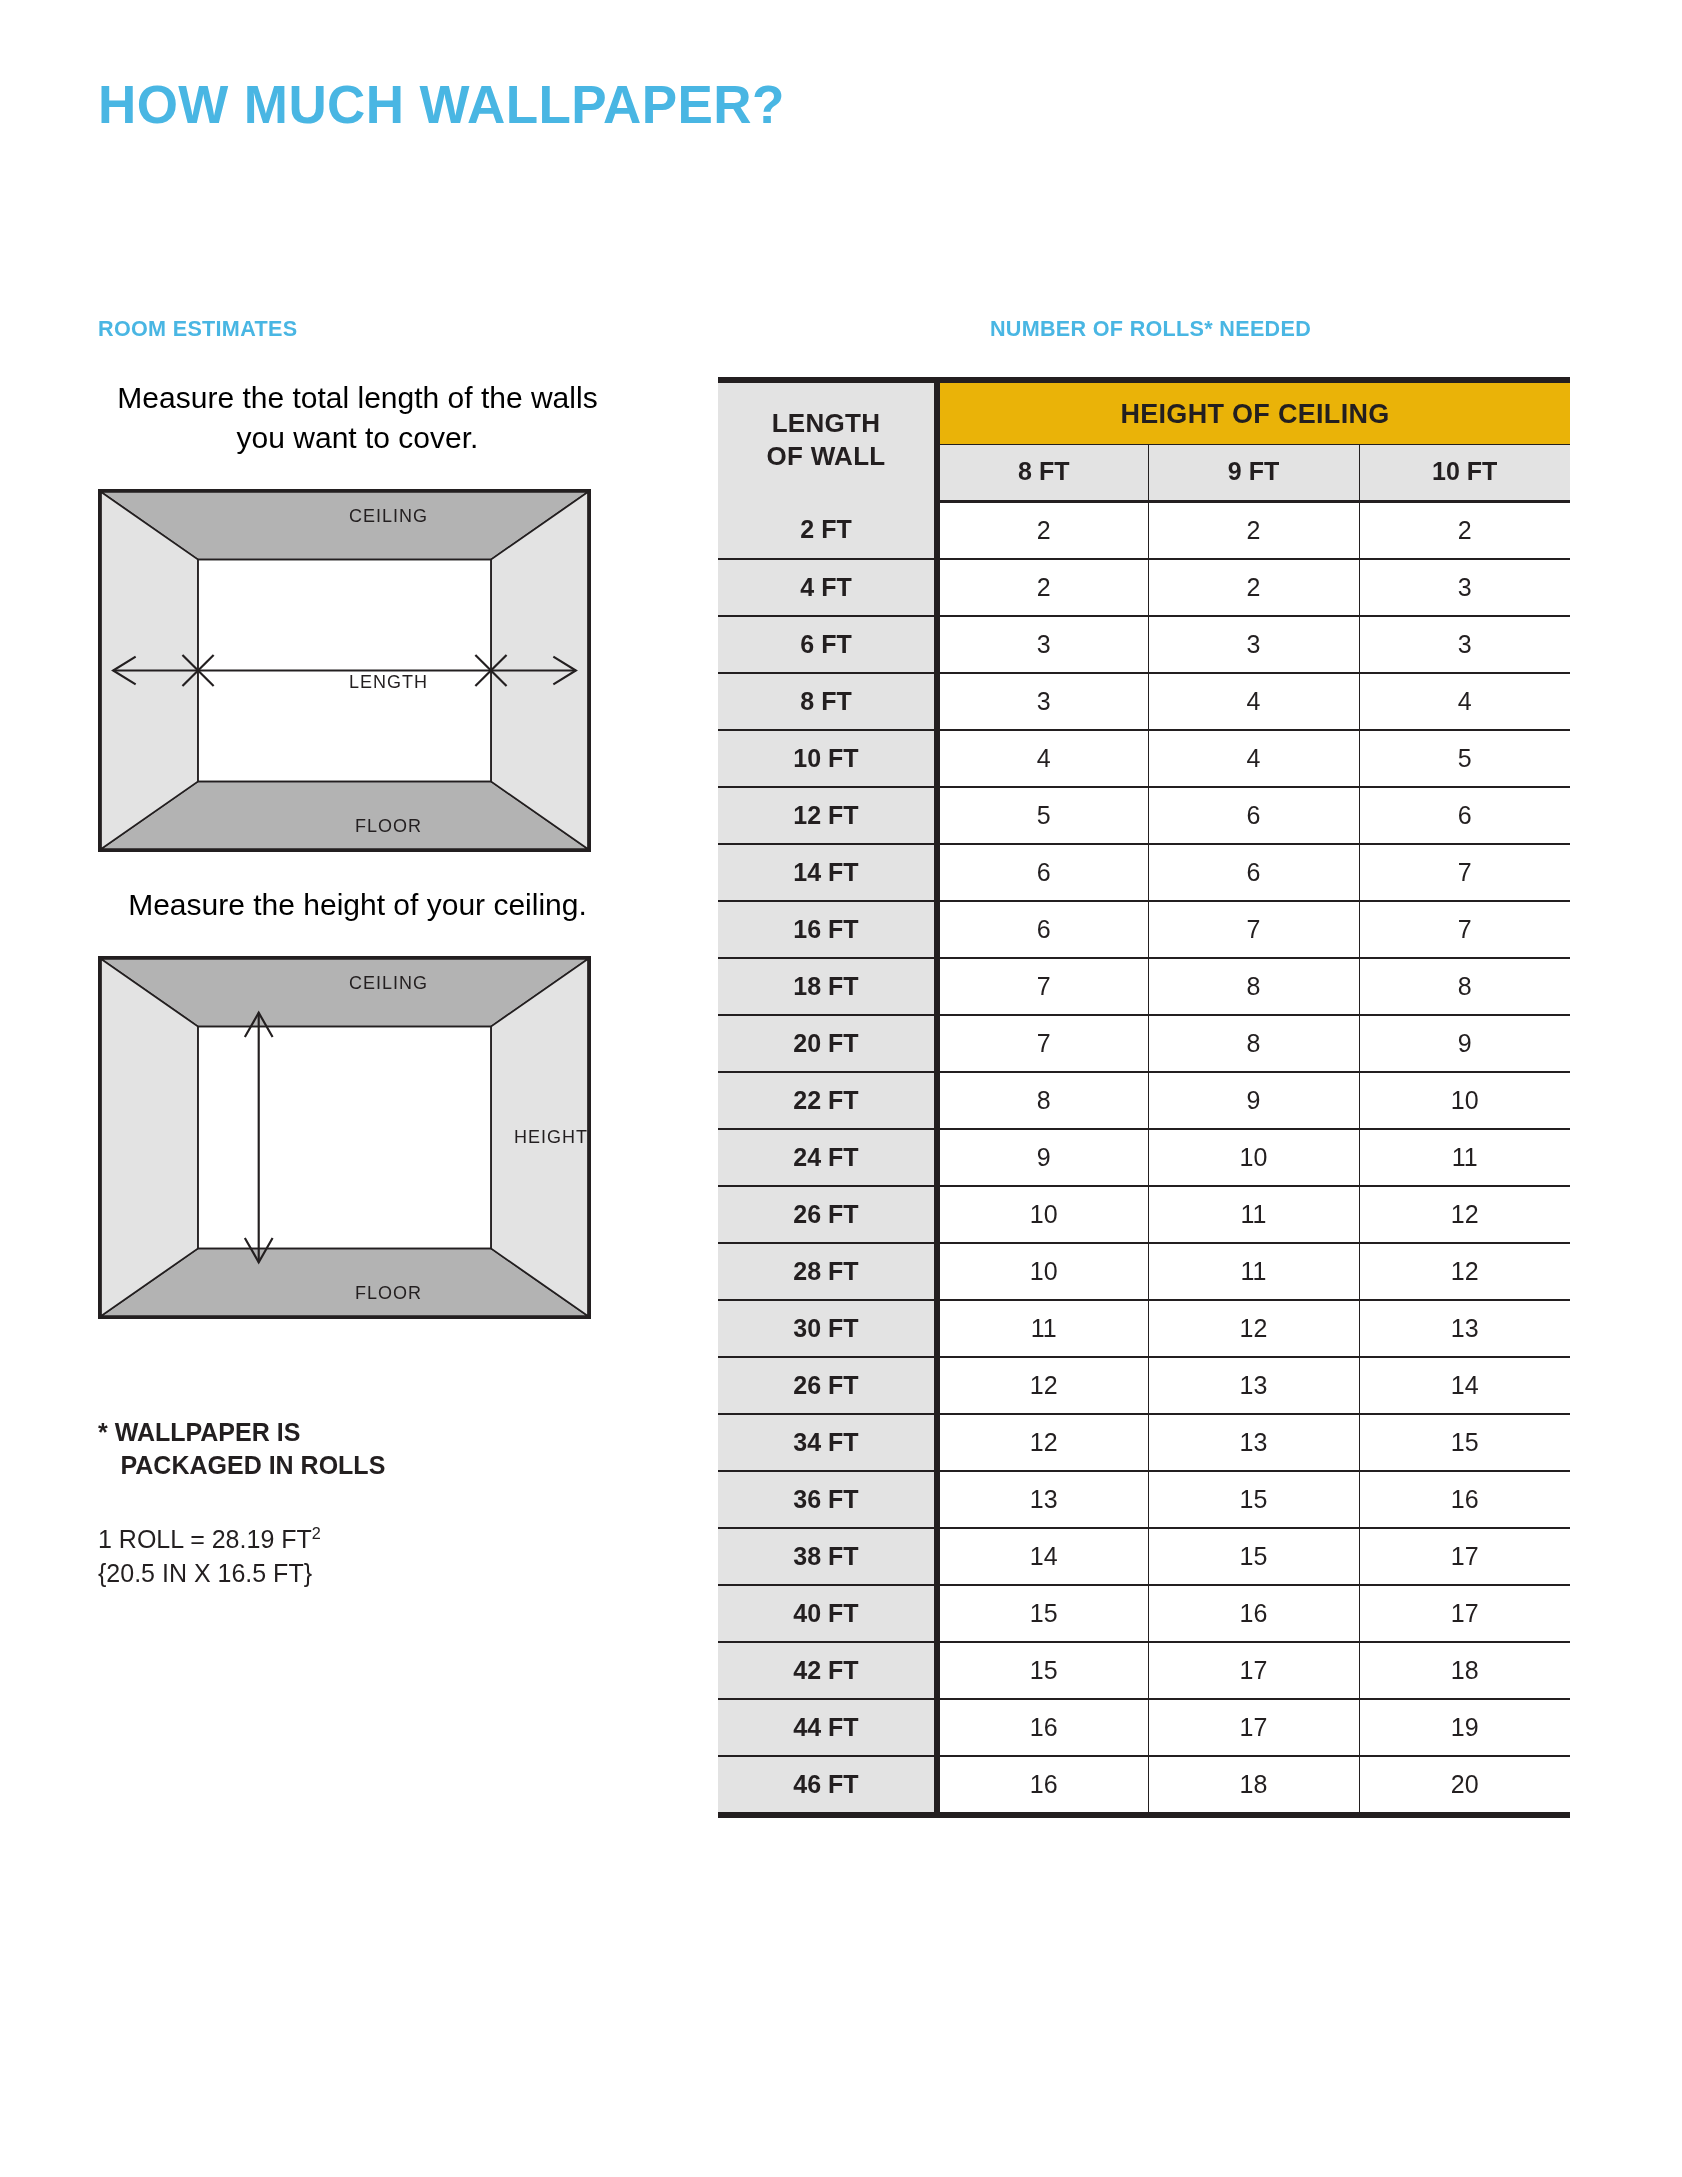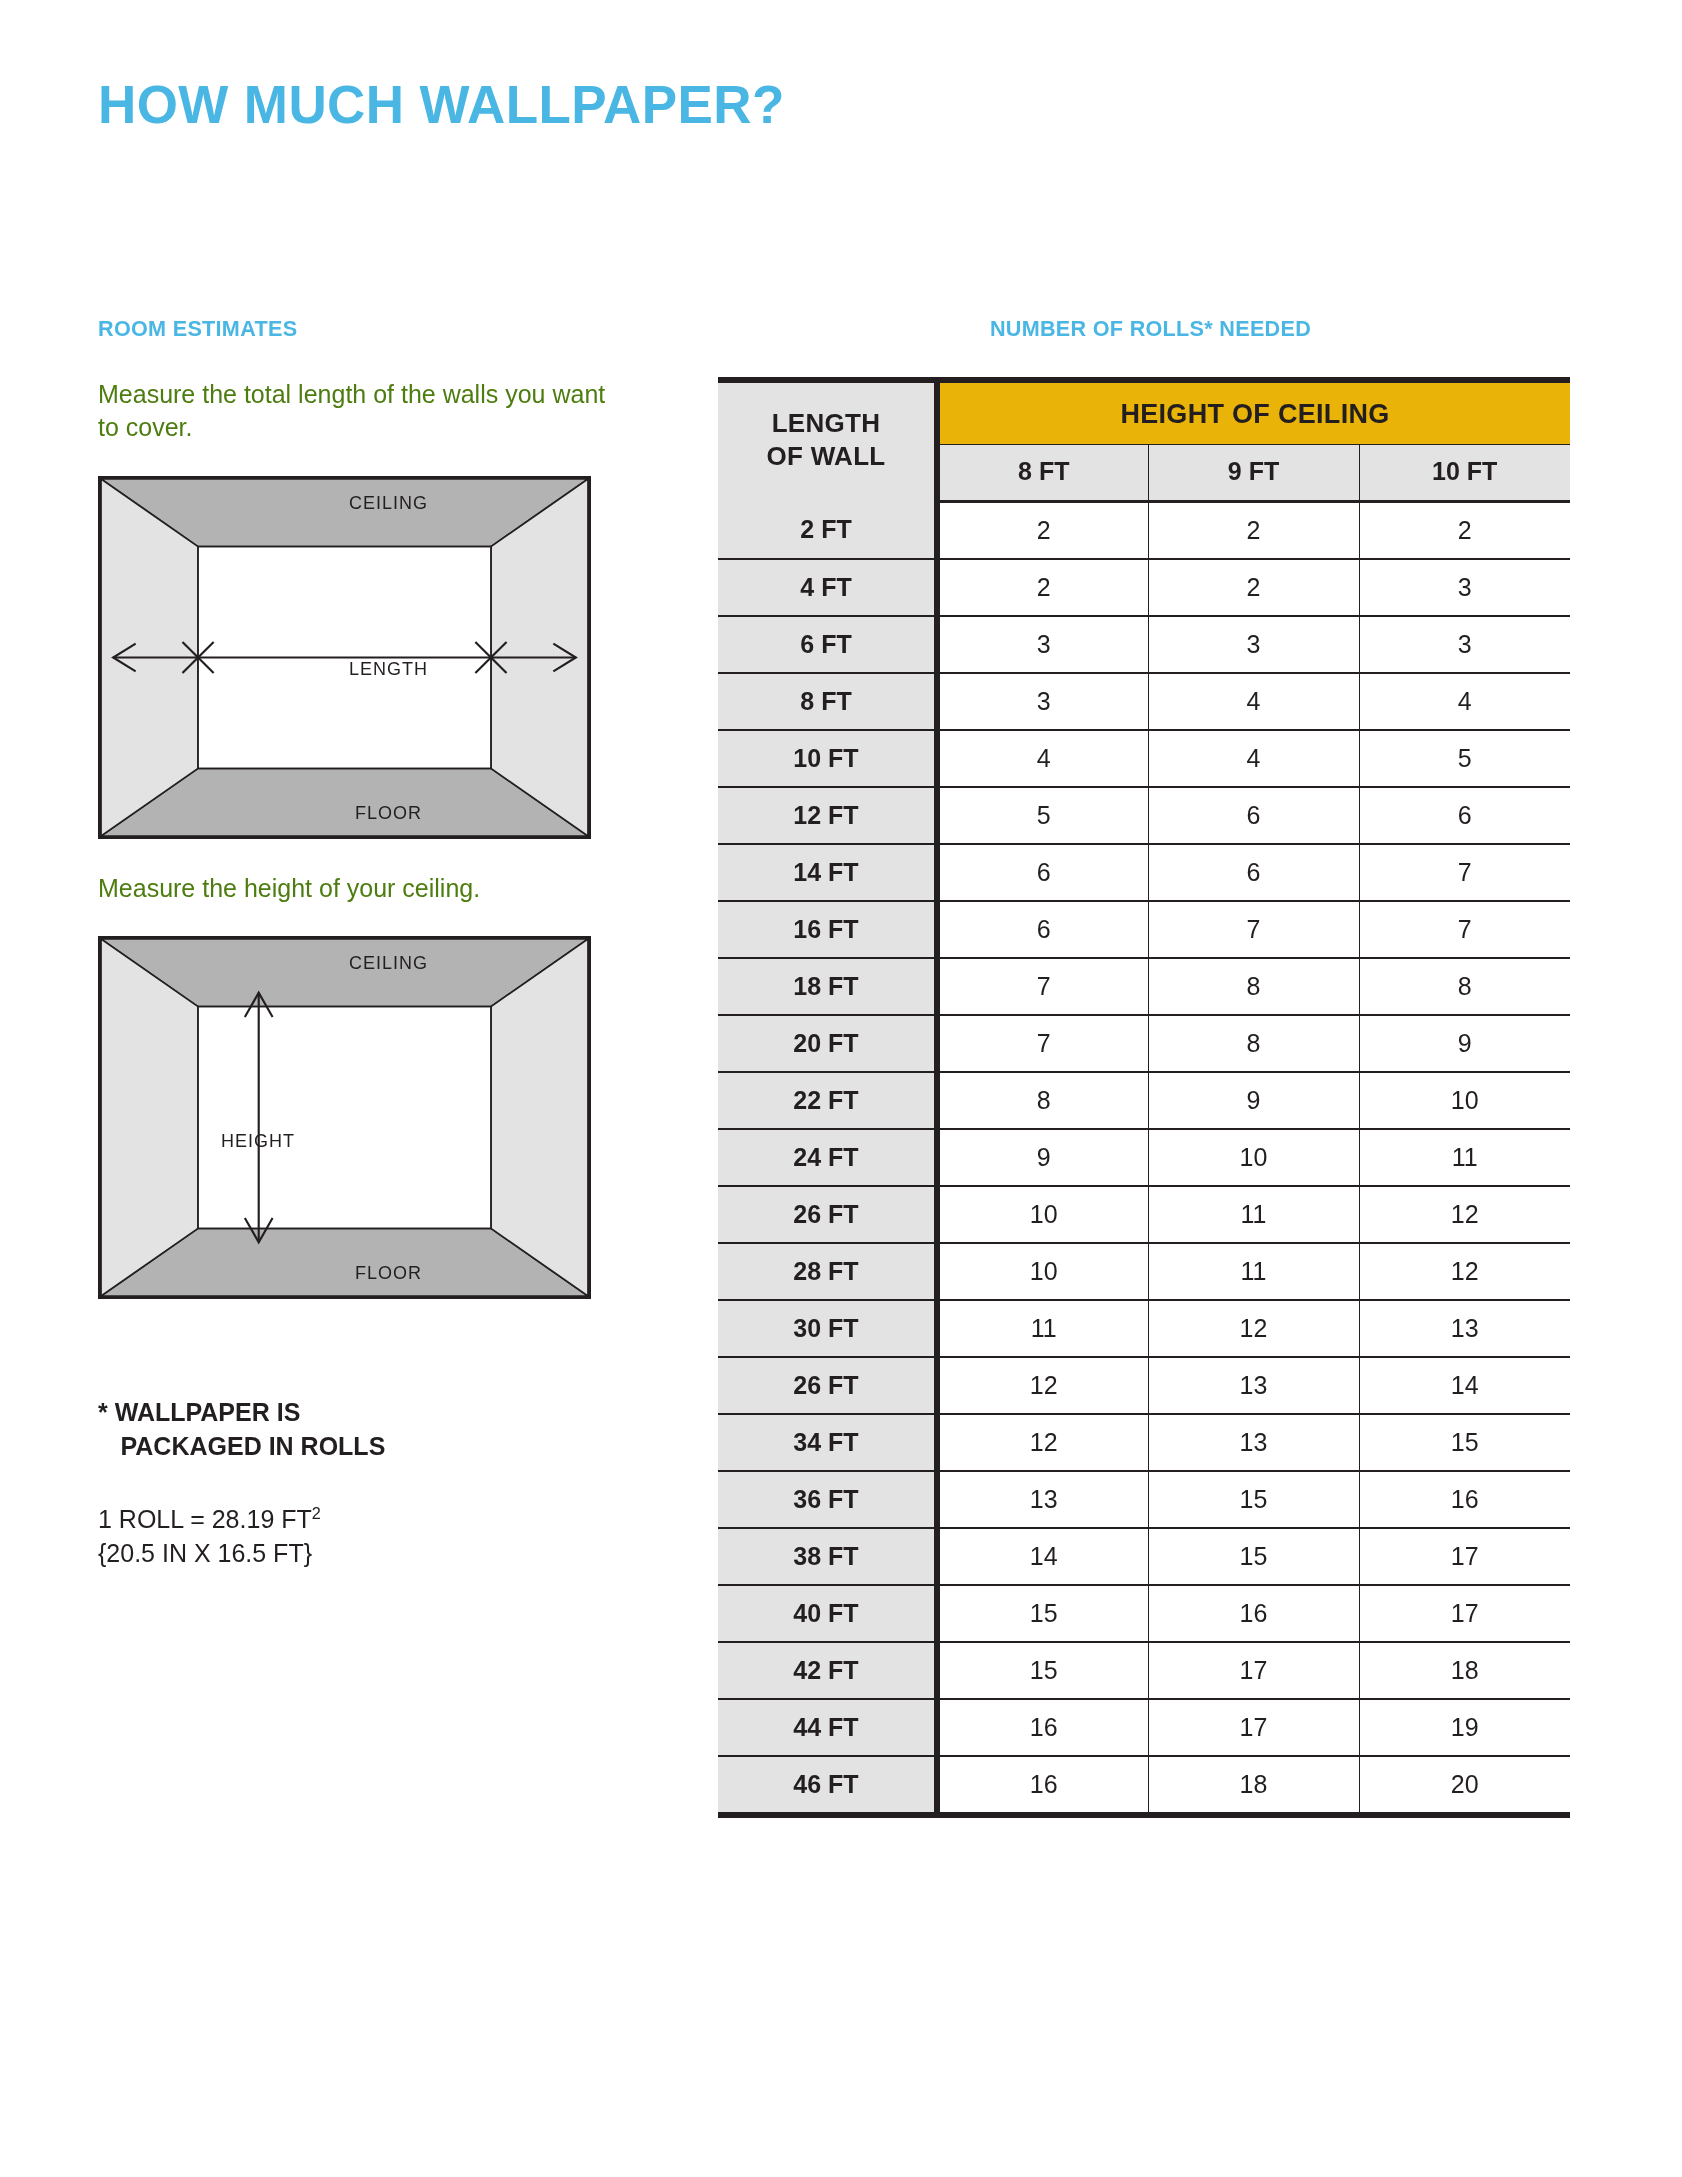--- a/index.html
+++ b/index.html
@@ -41,24 +41,25 @@
   .left-col {
     position: absolute;
     left: 98px;
     top: 316px;
     width: 519px;
   }
   .left-head {
     margin-bottom: 36px;
   }
   .para {
-    font-size: 25px;
+    font-size: 30px;
     line-height: 1.33;
-    color: #4d7c0f;
+    color: #000000;
     margin: 0 0 0 0;
+    text-align: center;
   }
   .diagram {
     width: 493px;
     height: 363px;
     position: relative;
     margin: 31px 0 33px 0;
     border: 3.5px solid #231f20;
     box-sizing: border-box;
     background: #ffffff;
   }
@@ -84,24 +85,23 @@
   .lbl-ceiling { top: 14px; }
   .lbl-floor { bottom: 12px; }
   .lbl-center {
     top: 50%;
     transform: translateY(-50%);
     margin-top: 12px;
   }
   .lbl-height {
     top: 50%;
     transform: translateY(-50%);
-    text-align: left;
-    padding-left: 120px;
+    text-align: right;
+    padding-left: 78px;
     box-sizing: border-box;
-    margin-top: 24px;
   }
   .note-block {
     margin-top: 35px;
   }
   .footnote {
     margin-top: 97px;
     font-size: 25px;
     font-weight: bold;
     line-height: 1.35;
   }

